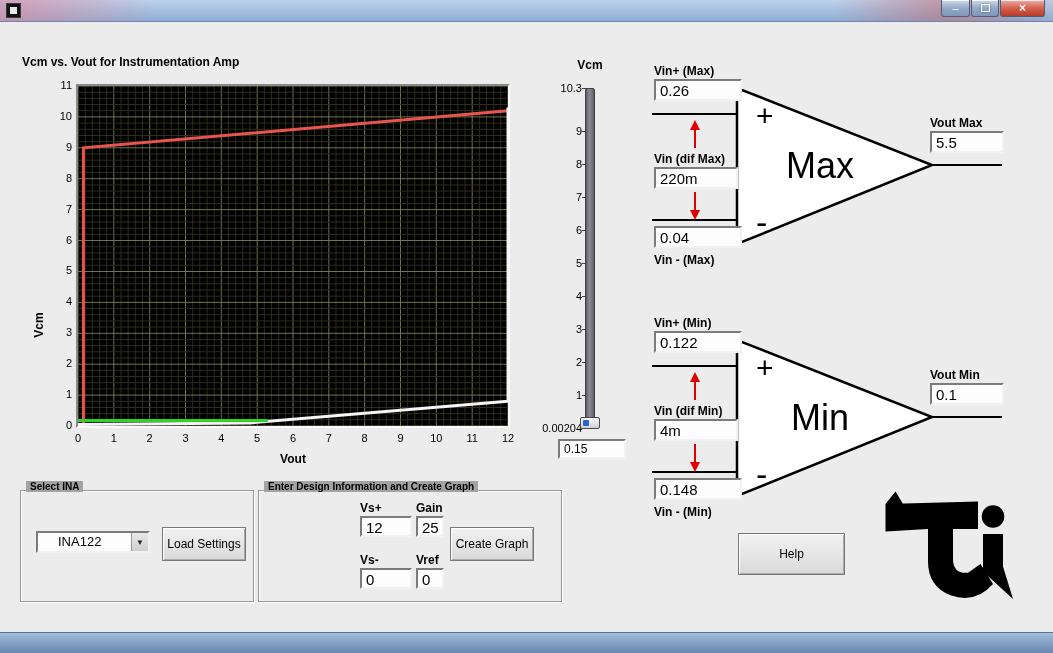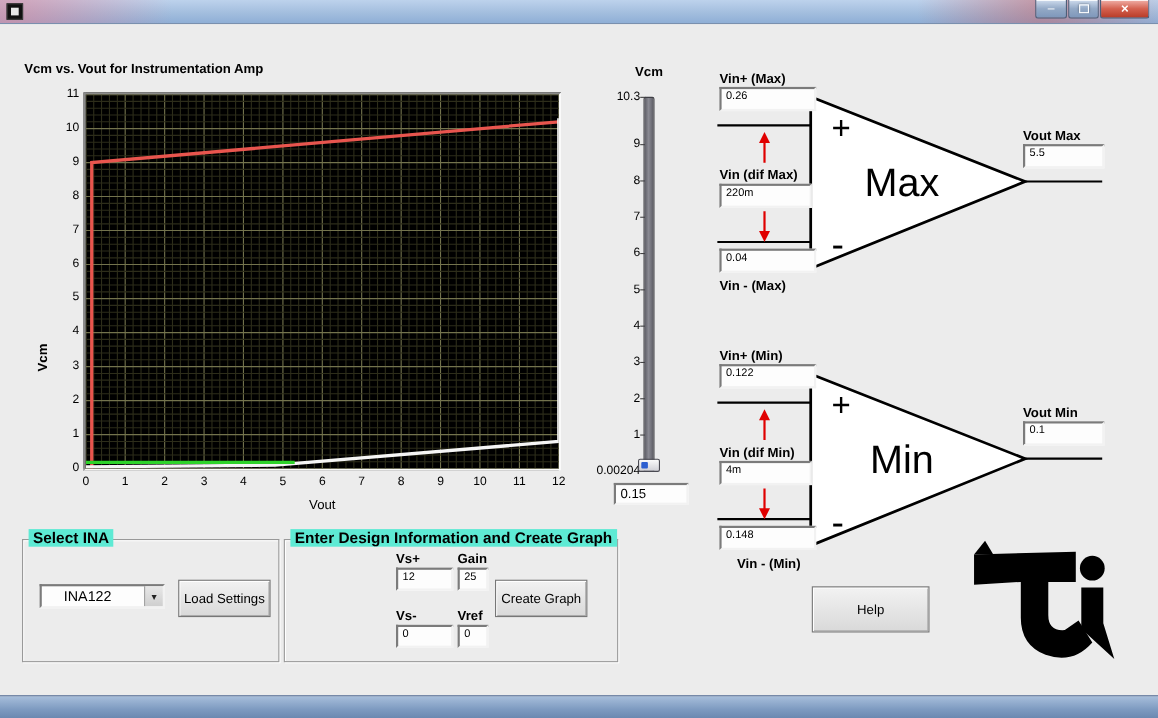--- a/index.html
+++ b/index.html
@@ -17,27 +17,27 @@
   .winbtns{position:absolute;right:8px;top:0;display:flex;}
   .winbtn{height:17px;border:1px solid #4d5e78;border-top:none;border-radius:0 0 3px 3px;display:flex;align-items:center;justify-content:center;color:#fff;font-size:11px;line-height:1;background:linear-gradient(#cfdcee,#93a9c6 50%,#7e97ba);box-shadow:inset 0 1px 0 rgba(255,255,255,.8);margin-left:1px;}
   .winbtn.min{width:29px;}
   .winbtn.max{width:28px;}
   .winbtn.close{width:45px;background:linear-gradient(#f0b0a8,#d4614f 50%,#b83c28);font-weight:bold;font-size:12px;}
   .maxbox{width:9px;height:8px;border:1px solid #fff;box-shadow:0 0 2px rgba(0,0,0,.5);display:block;}
   .content-bg{position:absolute;left:0;top:22px;right:0;bottom:21px;background:#ececec;}
   .bottomstrip{position:absolute;left:0;bottom:0;right:0;height:21px;background:linear-gradient(#a7bedb,#7d9ac0 60%,#6a88b0);border-top:1px solid #5a7298;}
 
   .lvlabel{position:absolute;font-size:12px;font-weight:bold;white-space:nowrap;}
-  .lvfield{position:absolute;height:22px;background:#fdfdfd;border:2px solid;border-color:#7b7b7b #f2f2f2 #f2f2f2 #7b7b7b;font-size:10px;padding:1px 4px;white-space:nowrap;}
+  .lvfield{position:absolute;height:22px;background:#fdfdfd;border:2px solid;border-color:#7b7b7b #f2f2f2 #f2f2f2 #7b7b7b;font-size:15px;padding:1px 4px;white-space:nowrap;}
 
   .graph{position:absolute;left:18px;top:70px;width:522px;height:402px;}
   .plot{position:absolute;left:58px;top:14px;width:434px;height:344px;border:2px solid;border-color:#8a8a8a #fafafa #fafafa #8a8a8a;background:#000;}
   .plot svg{display:block;}
   .ylab{position:absolute;left:8px;top:248px;transform:rotate(-90deg);font-weight:bold;}
-  .xlab{position:absolute;left:58px;top:382px;width:434px;text-align:center;font-weight:normal;}
+  .xlab{position:absolute;left:58px;top:382px;width:434px;text-align:center;font-weight:bold;}
   #x-ticks{position:absolute;left:0;top:0;width:100%;height:100%;pointer-events:none;}
   .xtick{position:absolute;top:362px;transform:translateX(-50%);font-size:11px;}
   #y-ticks{position:absolute;left:18px;top:0;width:36px;height:100%;pointer-events:none;}
   .ytick{position:absolute;right:0;font-size:11px;}
 
   .slider{position:absolute;left:540px;top:58px;width:100px;height:412px;}
   .slider-title{position:absolute;left:0;top:0;width:100px;text-align:center;font-weight:bold;}
   #slider-scale{position:absolute;left:0;top:0;width:100%;height:100%;pointer-events:none;}
   .stick{position:absolute;right:58px;font-size:11px;white-space:nowrap;}
   .stickmark{position:absolute;right:53px;width:5px;height:1px;background:#444;}
@@ -51,21 +51,21 @@
   .wire{stroke:#000;stroke-width:2;}
   .tri{fill:#fff;stroke:#000;stroke-width:2.5;}
   .sign{font-family:"Liberation Sans",sans-serif;font-size:30px;fill:#000;}
   .sign.minus{font-size:34px;}
   .ampname{font-family:"Liberation Sans",sans-serif;font-size:36px;text-anchor:middle;fill:#000;}
   .arr{position:absolute;width:14px;height:30px;}
   .arr line{stroke:#e00000;stroke-width:2;}
   .arr polygon{fill:#e00000;}
 
   .groupbox{position:absolute;border:1px solid #999;box-shadow:inset 1px 1px 0 #fff,1px 1px 0 #fff;}
-  .grouplabel{position:absolute;top:481px;font-weight:bold;background:#5eead4;padding:0 4px;font-size:14px;white-space:nowrap;}
+  .grouplabel{position:absolute;top:481px;font-weight:bold;background:#a3a3a3;padding:0 4px;font-size:10px;white-space:nowrap;}
   .btn{position:absolute;background:linear-gradient(#f2f2f2,#d9d9d9);border:1px solid #777;box-shadow:inset 1px 1px 0 #fff,inset -1px -1px 0 #aaa;font-family:"Liberation Sans",sans-serif;font-size:12px;color:#000;cursor:default;}
   .dropdown{position:absolute;display:flex;border:2px solid;border-color:#7b7b7b #f2f2f2 #f2f2f2 #7b7b7b;background:#fdfdfd;}
   .dd-value{flex:1;padding:1px 4px;font-size:13px;white-space:nowrap;overflow:hidden;}
   .dd-btn{width:17px;background:linear-gradient(#e8e8e8,#cfcfcf);border-left:1px solid #9a9a9a;display:flex;align-items:center;justify-content:center;font-size:8px;color:#222;}
   .ti-logo{position:absolute;left:878px;top:478px;width:140px;height:142px;}
   .ti-logo svg{width:100%;height:100%;}
   .ti-logo path,.ti-logo circle{fill:#000;}
 </style>
 </head>
 <body>
@@ -325,21 +325,21 @@
         <line x1="7" y1="29" x2="7" y2="9"></line>
         <polygon points="7,1 2,11 12,11"></polygon>
       </svg>
     <div class="lvlabel" style="left:2px;top:90px;">Vin (dif Min)</div>
     <div class="lvfield" style="left:2px;top:105px;width:84px;">4m</div>
     <svg class="arr" style="left:36px;top:129px;" viewBox="0 0 14 30">
         <line x1="7" y1="1" x2="7" y2="21"></line>
         <polygon points="7,29 2,19 12,19"></polygon>
       </svg>
     <div class="lvfield" style="left:2px;top:164px;width:88px;">0.148</div>
-    <div class="lvlabel" style="left:18px;top:191px;text-align:center;">Vin - (Min)</div>
+    <div class="lvlabel" style="left:2px;top:191px;text-align:center;">Vin - (Min)</div>
     <div class="lvlabel" style="left:278px;top:54px;">Vout Min</div>
     <div class="lvfield" style="left:278px;top:69px;width:74px;">0.1</div>
   </div>
 
   <div class="groupbox" style="left:20px;top:490px;width:234px;height:112px;"></div>
   <div class="grouplabel" style="left:26px;">Select INA</div>
   <div class="dropdown" style="left:36px;top:531px;width:114px;height:22px;padding-left:16px;">
     <span class="dd-value">INA122</span>
     <span class="dd-btn">
         <i>▼</i>

